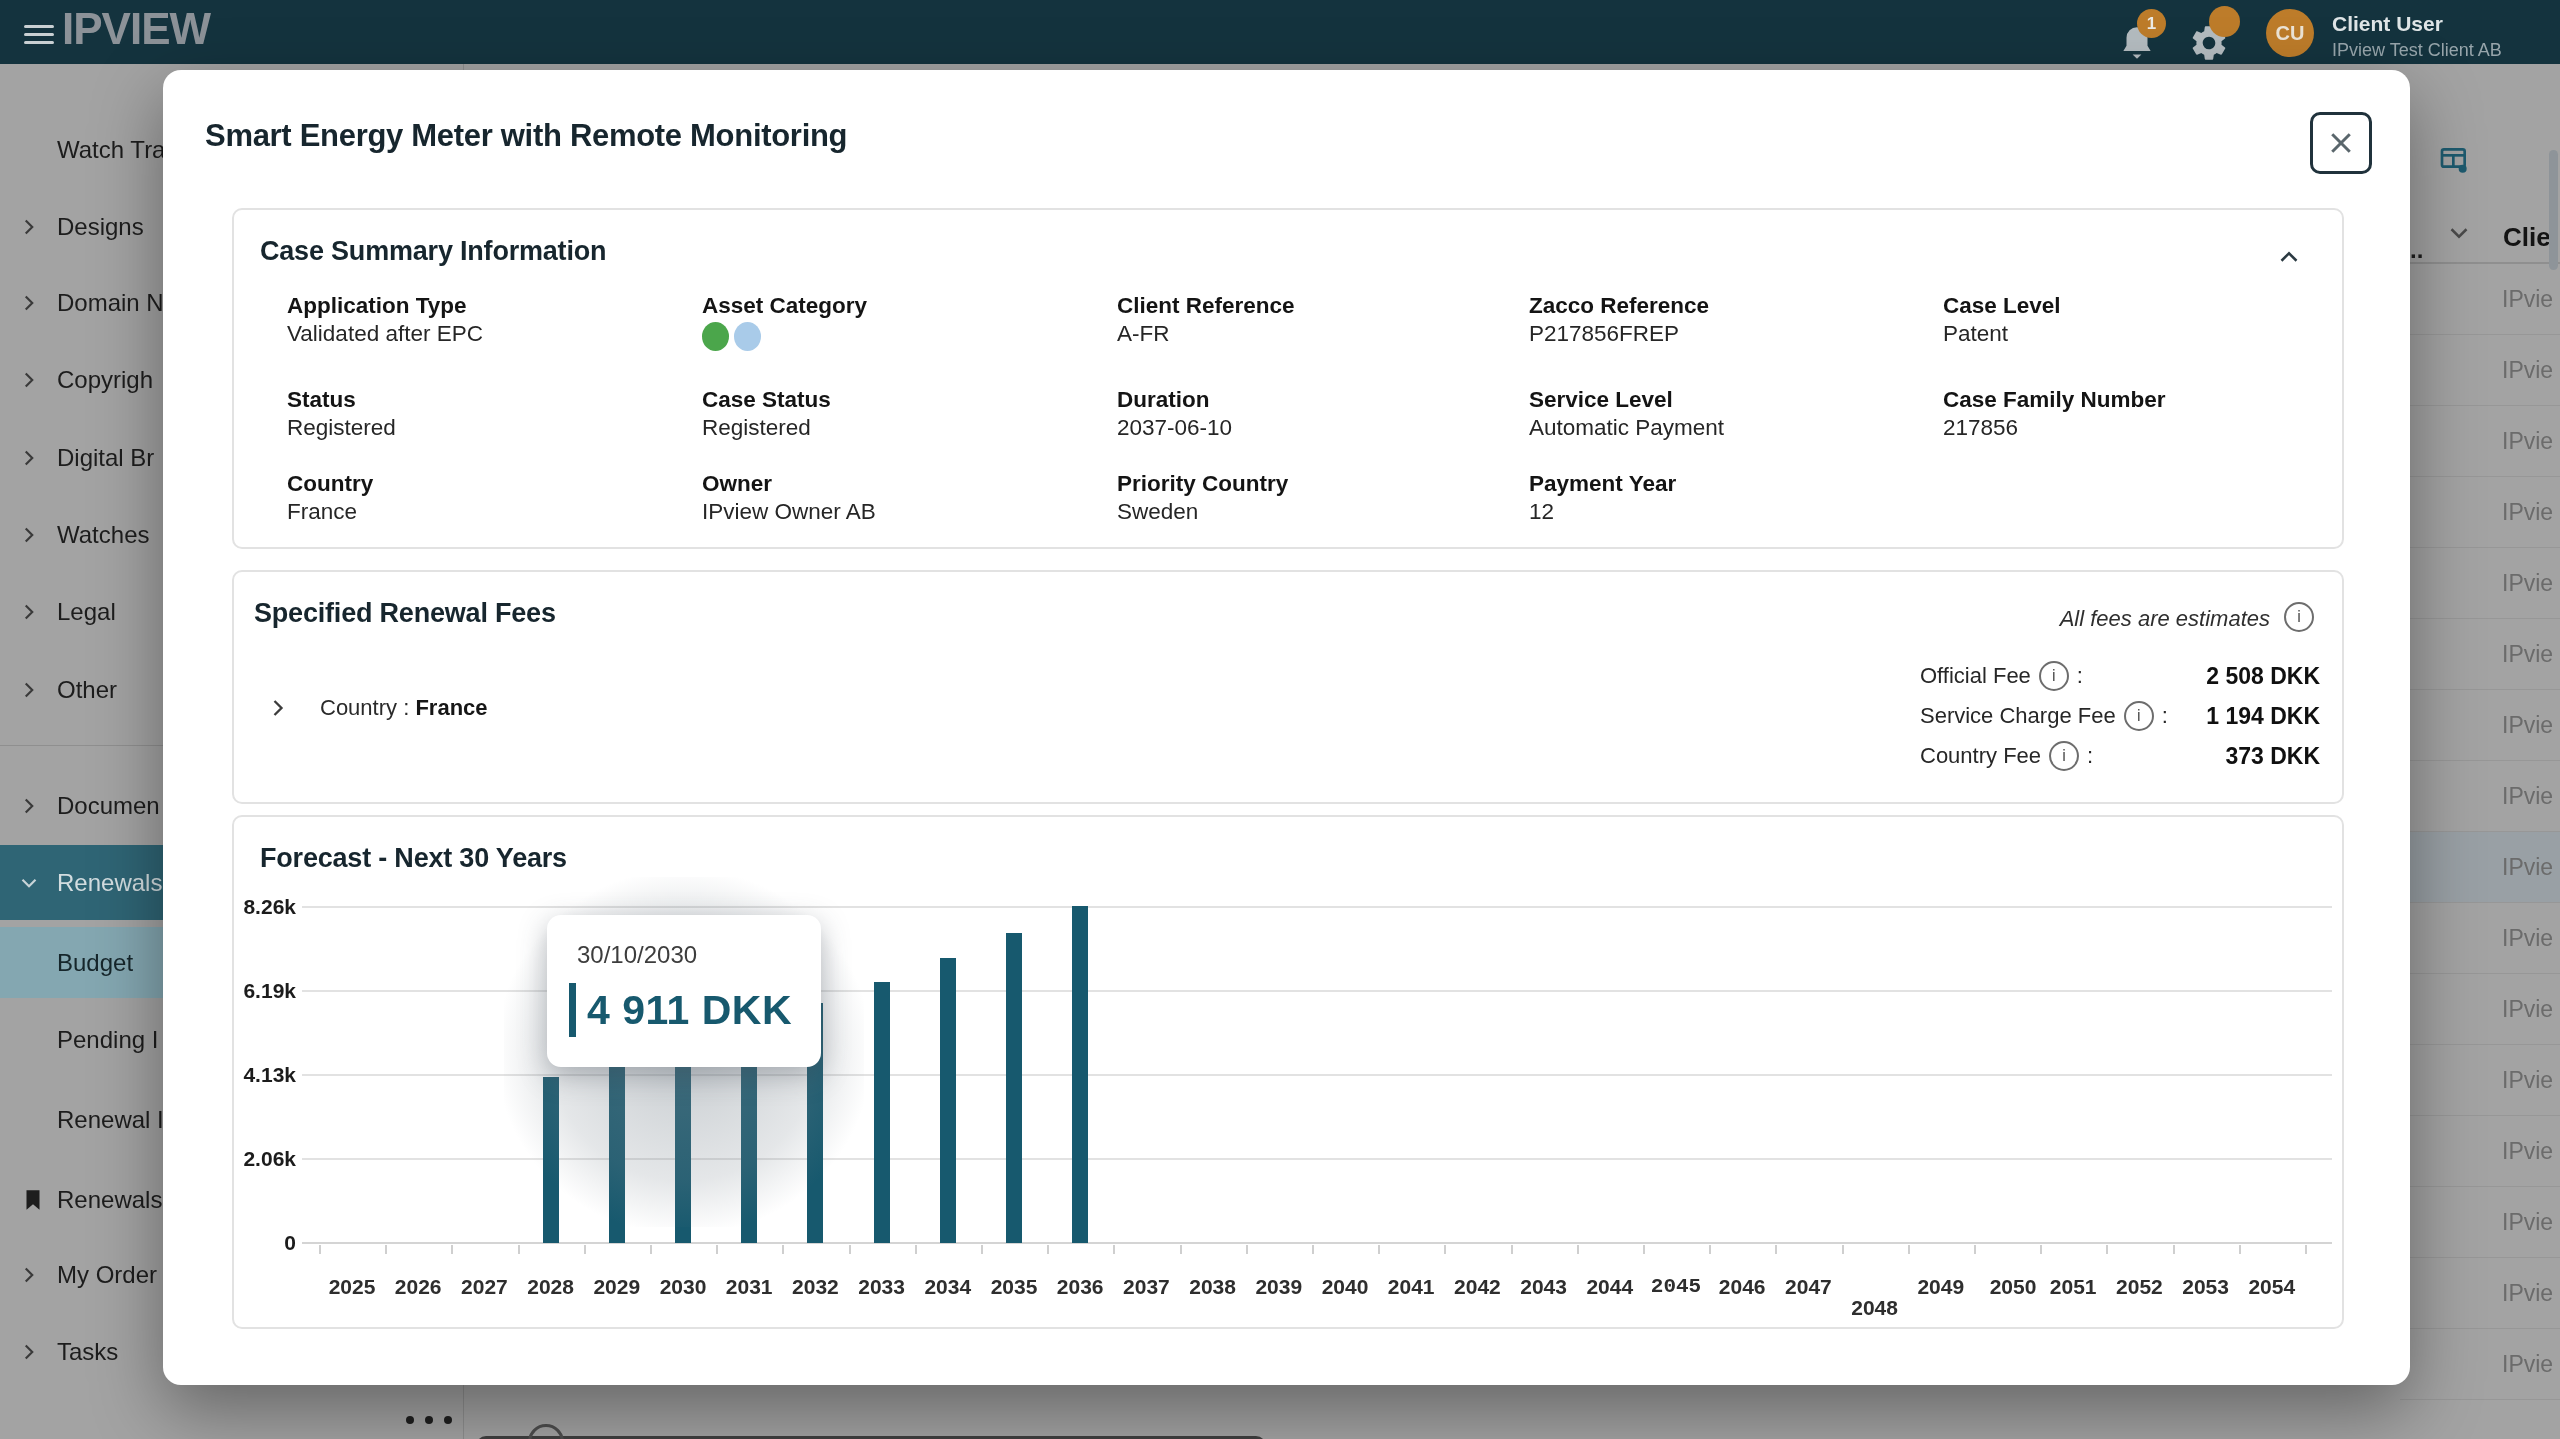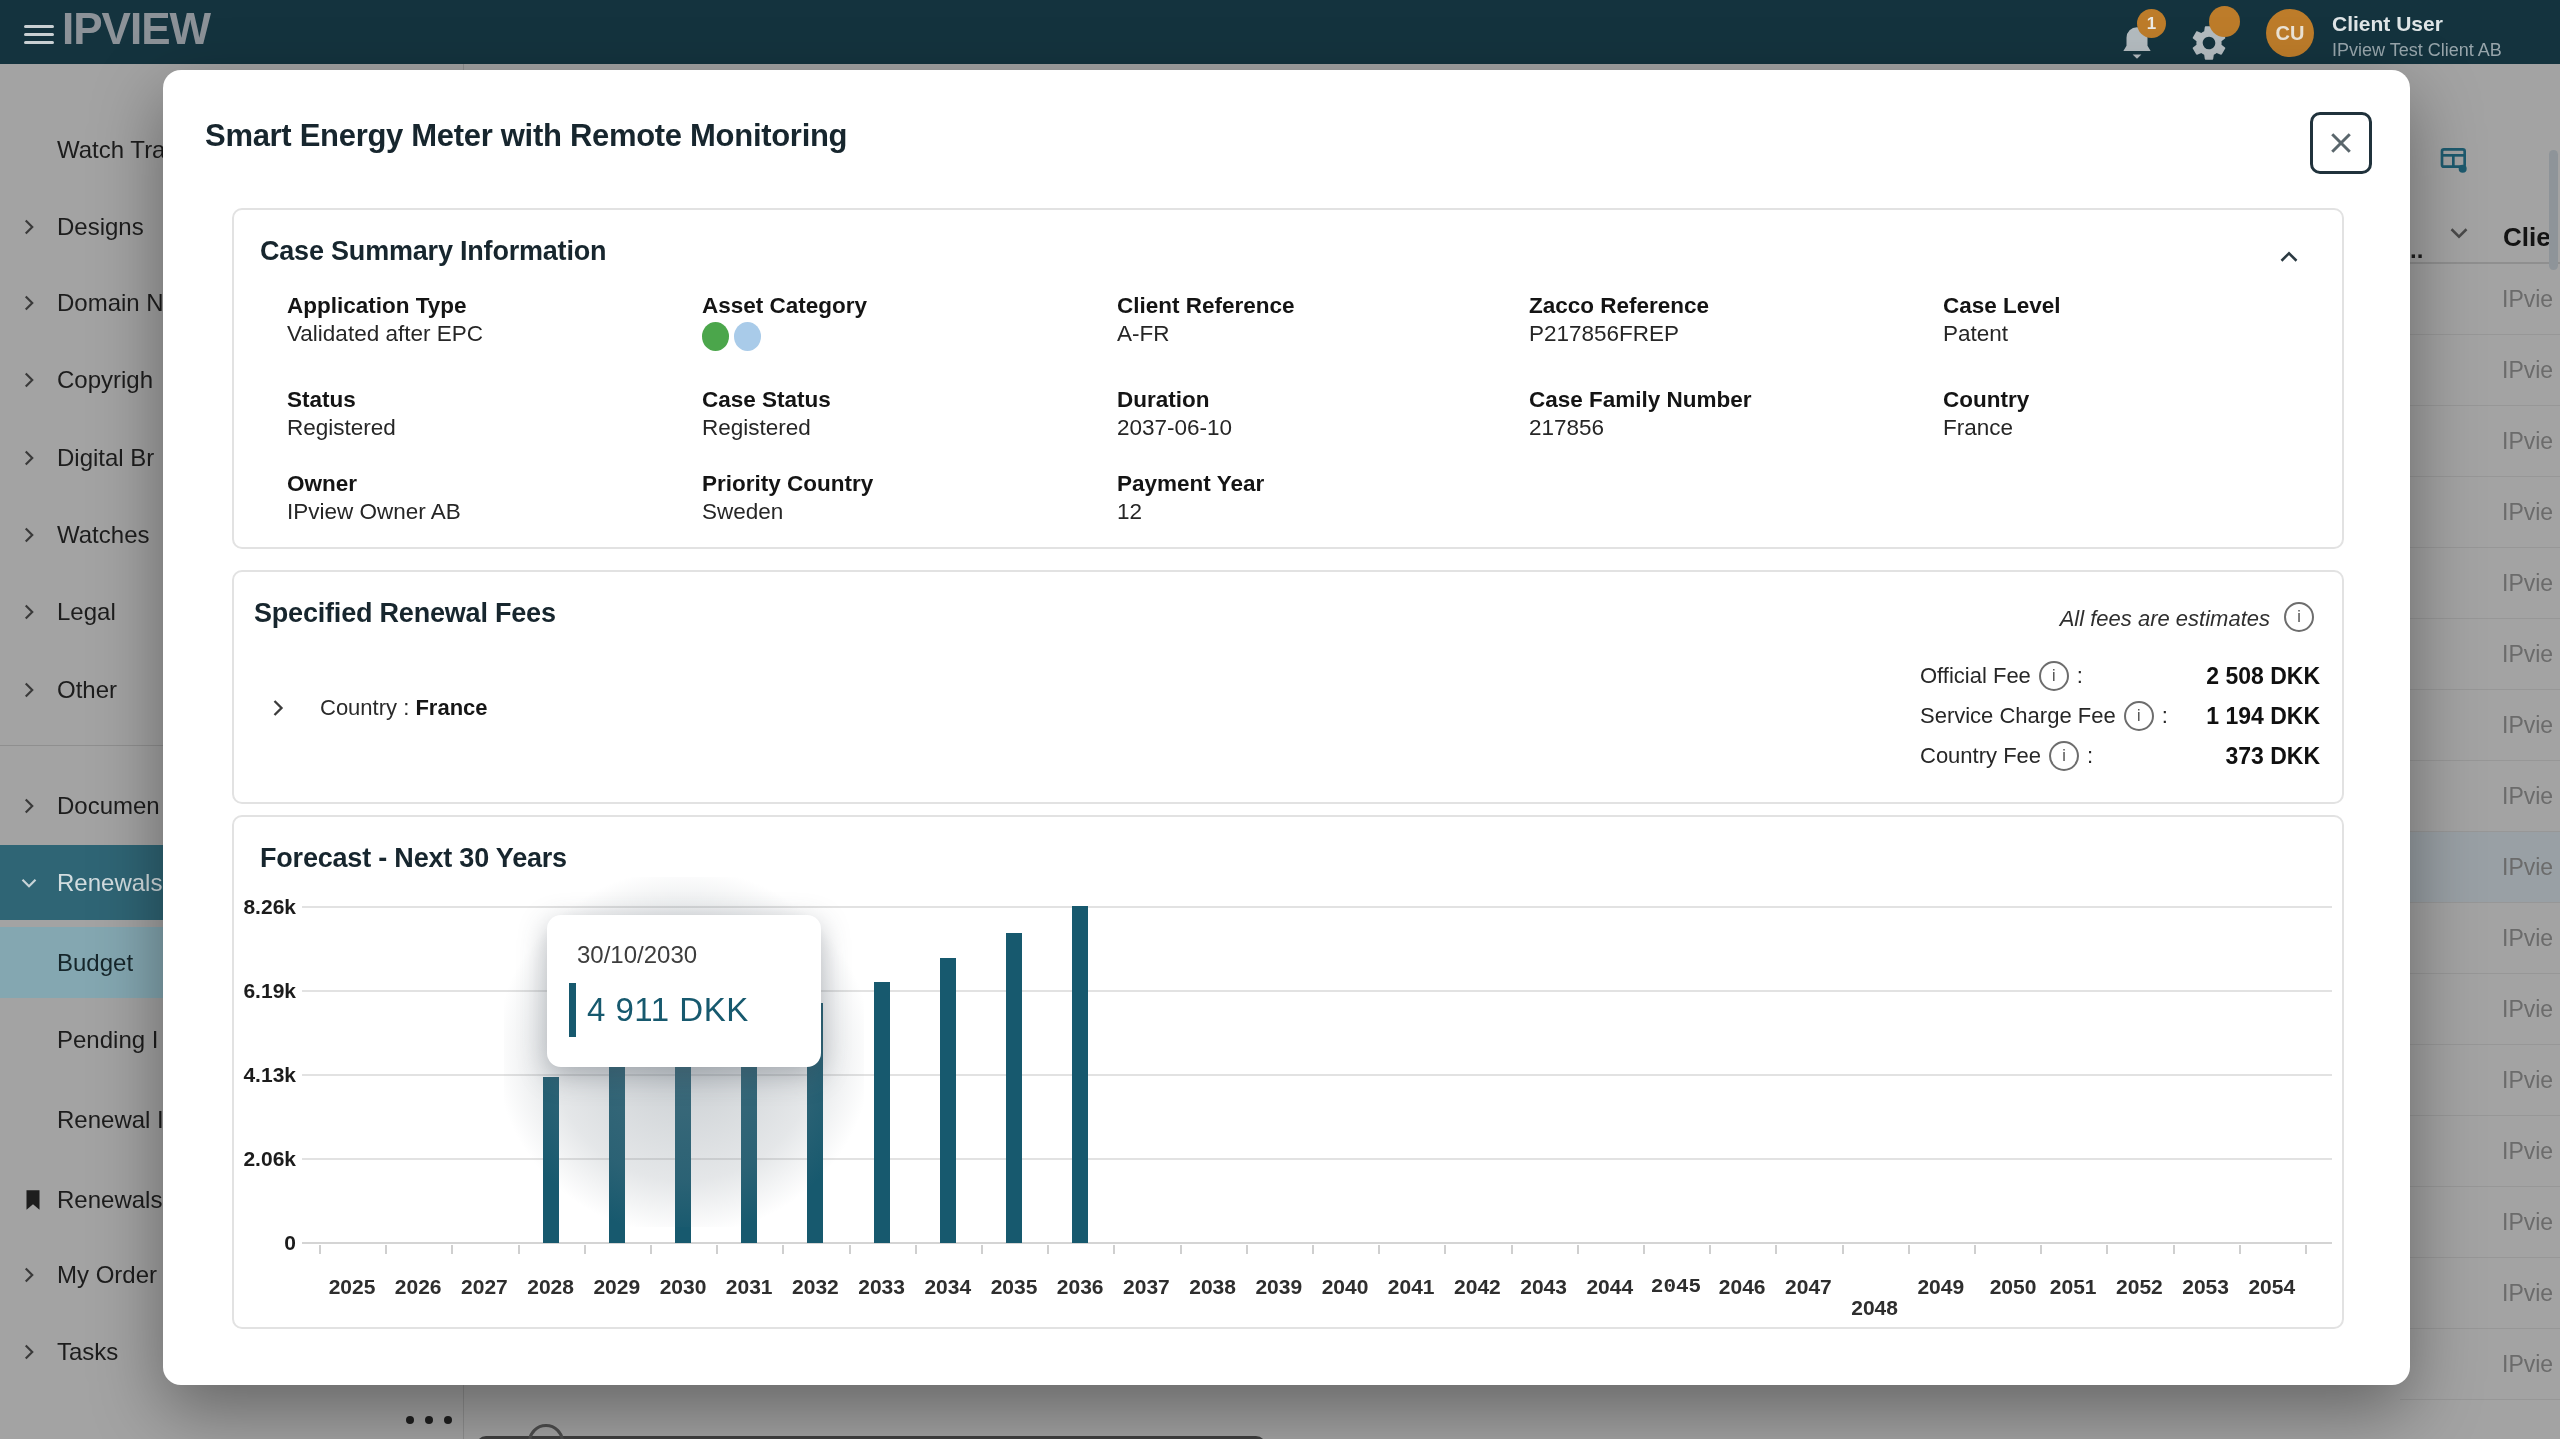--- a/index.html
+++ b/index.html
@@ -104,21 +104,21 @@
   .xtick{position:absolute;width:2px;height:9px;background:#cfcfcf;}
   .xlab{position:absolute;font-size:21px;font-weight:700;color:#2e2e2e;transform:translateX(-50%);}
   .bar{position:absolute;background:#17596e;}
   .tt-halo{position:absolute;left:270px;top:60px;width:360px;height:350px;z-index:4;
     background:radial-gradient(ellipse at center,rgba(122,133,142,.42) 0%,rgba(122,133,142,.20) 52%,rgba(122,133,142,0) 74%);}
   .tooltip{position:absolute;left:313px;top:98px;width:274px;height:152px;background:#fff;border-radius:14px;
     box-shadow:0 8px 28px rgba(60,70,80,.35);z-index:5;}
   .tt-date{position:absolute;left:30px;top:26px;font-size:24px;color:#3d3d3d;}
   .tt-valrow{position:absolute;left:22px;top:68px;display:flex;align-items:center;gap:11px;}
   .tt-accent{width:7px;height:54px;background:#17596e;}
-  .tt-value{font-size:33px;font-weight:400;color:#17596e;letter-spacing:.5px;white-space:nowrap;}
+  .tt-value{font-size:41px;font-weight:700;color:#17596e;letter-spacing:.5px;white-space:nowrap;}
 </style>
 </head>
 <body>
 
 <div class="screen">
 
   <div class="topbar">
     <div class="hamburger">
         <span></span>
         <span></span>
@@ -362,20 +362,24 @@
           <div class="cs-label">Status</div>
           <div class="cs-value">Registered</div>
         </div>
         <div>
           <div class="cs-label">Case Status</div>
           <div class="cs-value">Registered</div>
         </div>
         <div>
           <div class="cs-label">Duration</div>
           <div class="cs-value">2037-06-10</div>
+        </div>
+        <div>
+          <div class="cs-label">Service Level</div>
+          <div class="cs-value">Automatic Payment</div>
         </div>
         <div>
           <div class="cs-label">Case Family Number</div>
           <div class="cs-value">217856</div>
         </div>
         <div>
           <div class="cs-label">Country</div>
           <div class="cs-value">France</div>
         </div>
         <div>

